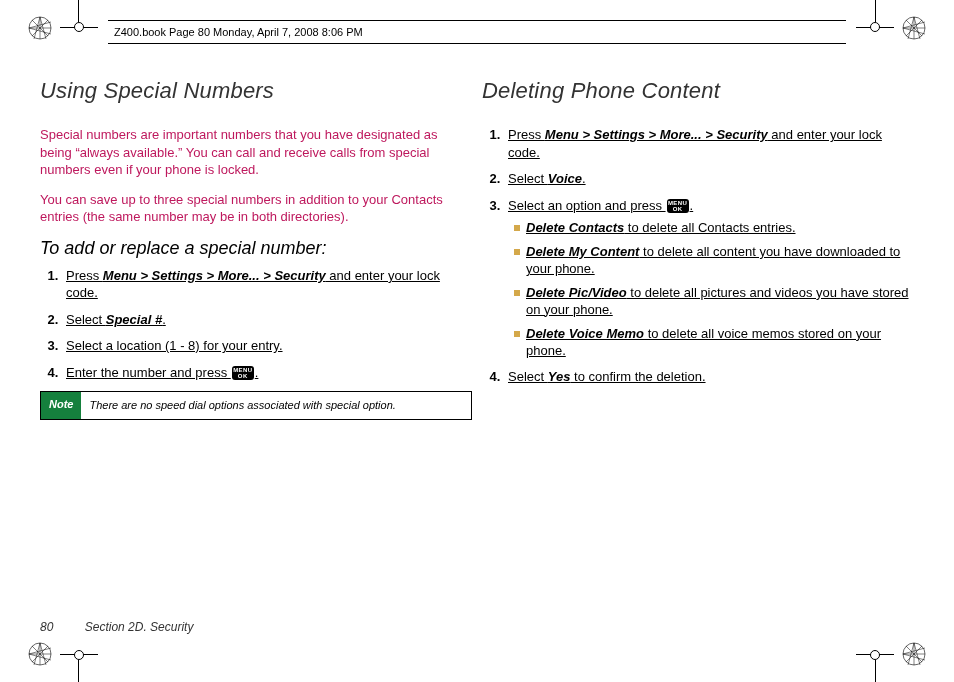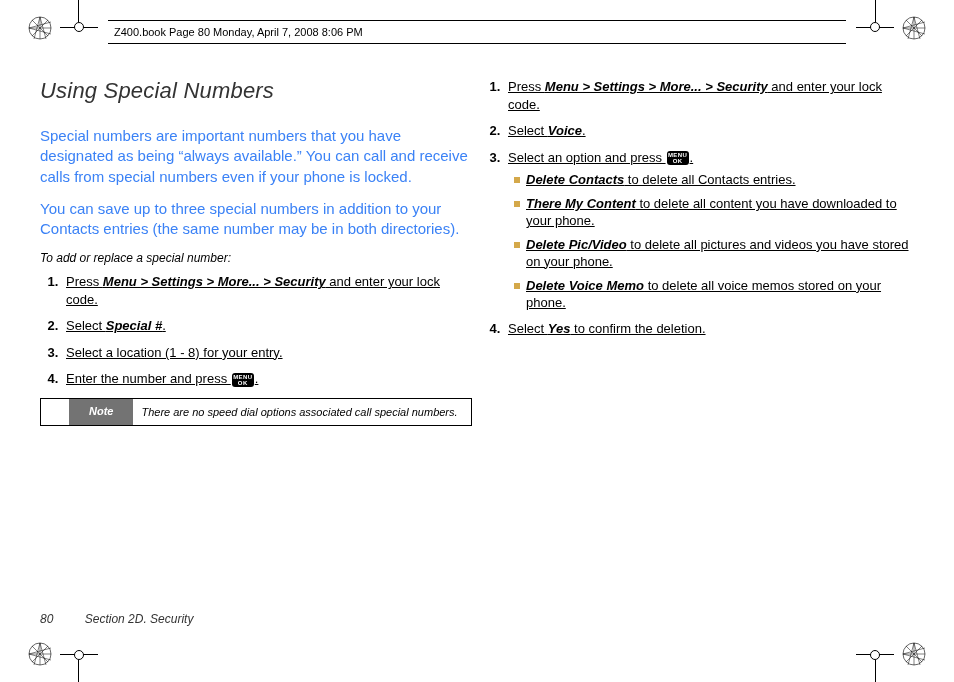--- a/index.html
+++ b/index.html
@@ -64,29 +64,29 @@
   h2.section-title {
     font-family: Arial, Helvetica, sans-serif;
     font-style: italic;
     font-weight: normal;
     font-size: 22px;
     color:#333;
     margin:0 0 22px 0;
     letter-spacing:0.2px;
   }
   p.body {
-    font-size:15px;
+    font-size:13px;
     line-height:1.35;
     margin:0 0 12px 0;
-    color:#3b82f6;
+    color:#be185d;
   }
   p.subhead-italic {
     font-style:italic;
     margin:0 0 8px 0;
-    font-size:12px;
+    font-size:18px;
   }
   ol.steps {
     margin:0 0 10px 0;
     padding-left:22px;
     font-size:13px;
   }
   ol.steps > li {
     margin:0 0 9px 0;
     line-height:1.35;
     padding-left:4px;
@@ -114,28 +114,27 @@
     letter-spacing:0.4px;
     margin:0 1px;
   }
   .note-box {
     display:flex;
     border:1px solid #000;
     font-size:11px;
     margin-top:10px;
   }
   .note-label {
-    background:#737373;
+    background:#15803d;
     color:#fff;
     font-style:italic;
     font-weight:bold;
-    padding:6px 20px;
+    padding:6px 8px;
     display:flex;
     align-items:flex-start;
-    margin-left:28px;
   }
   .note-text {
     font-style:italic;
     padding:6px 8px;
     line-height:1.3;
     flex:1;
   }
   ul.sublist {
     list-style:none;
     margin:6px 0 8px 0;
@@ -153,21 +152,21 @@
     position:absolute;
     left:0;
     top:5px;
     width:6px;
     height:6px;
     background:#d4a84a;
   }
   .footer {
     position:absolute;
     left:40px;
-    bottom:56px;
+    bottom:48px;
     font-size:12px;
     font-style:italic;
     color:#333;
   }
   .footer .pagenum {
     font-style:italic;
     margin-right:28px;
   }
 </style>
 </head>
@@ -273,40 +272,41 @@
       <li>Select a location (1 - 8) for your entry.</li>
       <li>
         <span>Enter the number and press </span><span class="menu-ok">
             <span>MENU</span>
             <span>OK</span>
           </span><span>.</span>
       </li>
     </ol>
     <div class="note-box">
       <div class="note-label">Note</div>
-      <div class="note-text">There are no speed dial options associated call special numbers.</div>
+      <div class="note-text">There are no speed dial options associated with special option.</div>
     </div>
   </div>
 
   <div class="col">
+    <h2 class="section-title">Deleting Phone Content</h2>
     <ol class="steps">
       <li>
         <span>Press </span><span class="bi">Menu &gt; Settings &gt; More... &gt; Security</span><span> and enter your lock code.</span>
       </li>
       <li>
         <span>Select </span><span class="bi">Voice</span><span>.</span>
       </li>
       <li>
         <span>Select an option and press </span><span class="menu-ok">
             <span>MENU</span>
             <span>OK</span>
           </span><span>.</span>
         <ul class="sublist">
           <li><span class="bi">Delete Contacts</span><span> to delete all Contacts entries.</span></li>
-          <li><span class="bi">There My Content</span><span> to delete all content you have downloaded to your phone.</span></li>
+          <li><span class="bi">Delete My Content</span><span> to delete all content you have downloaded to your phone.</span></li>
           <li><span class="bi">Delete Pic/Video</span><span> to delete all pictures and videos you have stored on your phone.</span></li>
           <li><span class="bi">Delete Voice Memo</span><span> to delete all voice memos stored on your phone.</span></li>
         </ul>
       </li>
       <li>
         <span>Select </span><span class="bi">Yes</span><span> to confirm the deletion.</span>
       </li>
     </ol>
   </div>
 

